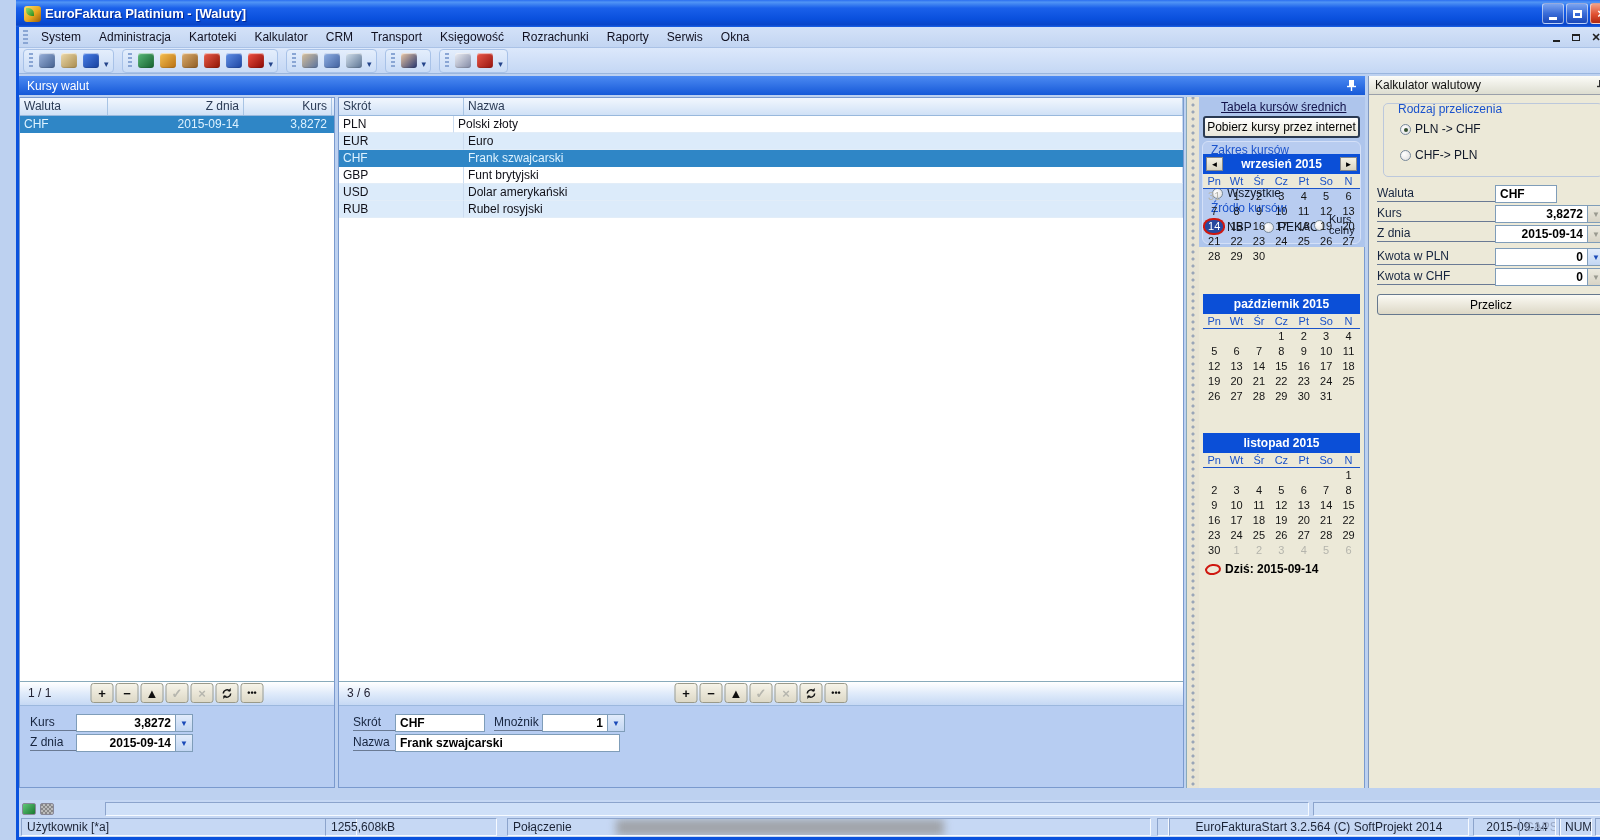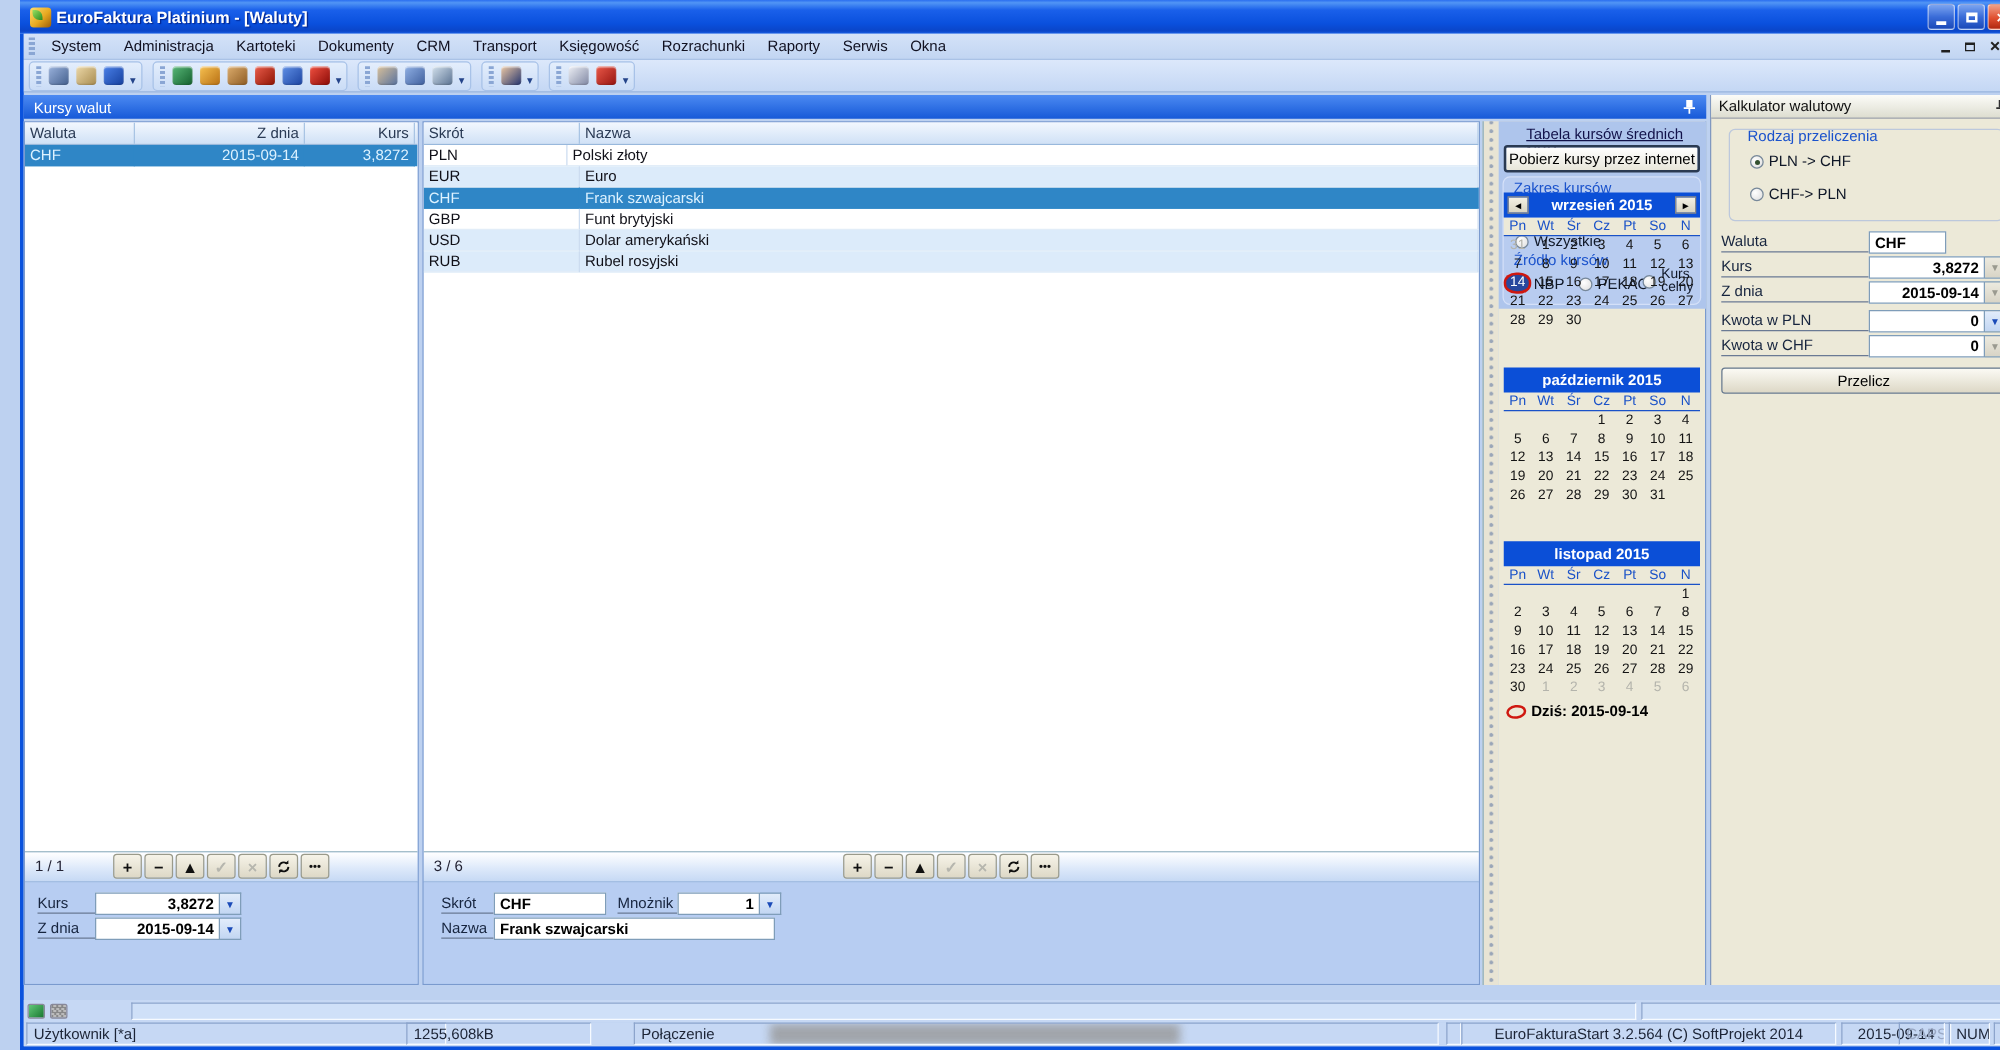--- a/index.html
+++ b/index.html
@@ -131,21 +131,21 @@
       <span class="wbtn close">×</span>
     </span>
   </div>
 
   <div class="menubar">
     <span class="grip"></span>
     <span id="menu-items" style="display:flex;">
         <span class="mitem">System</span>
         <span class="mitem">Administracja</span>
         <span class="mitem">Kartoteki</span>
-        <span class="mitem">Dokumenty</span>
+        <span class="mitem">Kalkulator</span>
         <span class="mitem">CRM</span>
         <span class="mitem">Transport</span>
         <span class="mitem">Księgowość</span>
         <span class="mitem">Rozrachunki</span>
         <span class="mitem">Raporty</span>
         <span class="mitem">Serwis</span>
         <span class="mitem">Okna</span>
       </span>
     <span class="mdibtns">
       <span class="mdib min">
@@ -635,21 +635,21 @@
   </div>
 
   <div class="iconstrip">
     <span class="sicon" style="left:3px;background:linear-gradient(135deg,#62c878,#187830);"></span>
     <span class="sicon" style="left:21px;background:repeating-conic-gradient(#bbb 0 25%,#888 0 50%) 0 0/4px 4px;"></span>
     <span class="sunken" style="left:86px;width:1204px;"></span>
     <span class="sunken" style="left:1294px;width:300px;"></span>
   </div>
   <div class="statusbar">
     <span class="seg" style="left:2px;width:336px;">Użytkownik [*a]</span>
-    <span class="seg" style="left:306px;width:148px;">1255,608kB</span>
+    <span class="seg" style="left:306px;width:172px;">1255,608kB</span>
     <span class="seg" style="left:488px;width:644px;">
       <span>Połączenie</span>
       <span class="blob"></span>
     </span>
     <span class="seg" style="left:1138px;width:8px;"></span>
     <span class="seg" style="left:1150px;width:300px;text-align:center;">EuroFakturaStart 3.2.564 (C) SoftProjekt 2014</span>
     <span class="seg" style="left:1454px;width:88px;text-align:center;">2015-09-14</span>
 
     <span class="seg gray" style="left:1500px;width:37px;">CAPS</span>
     <span class="seg" style="left:1540px;width:33px;">NUM</span>

